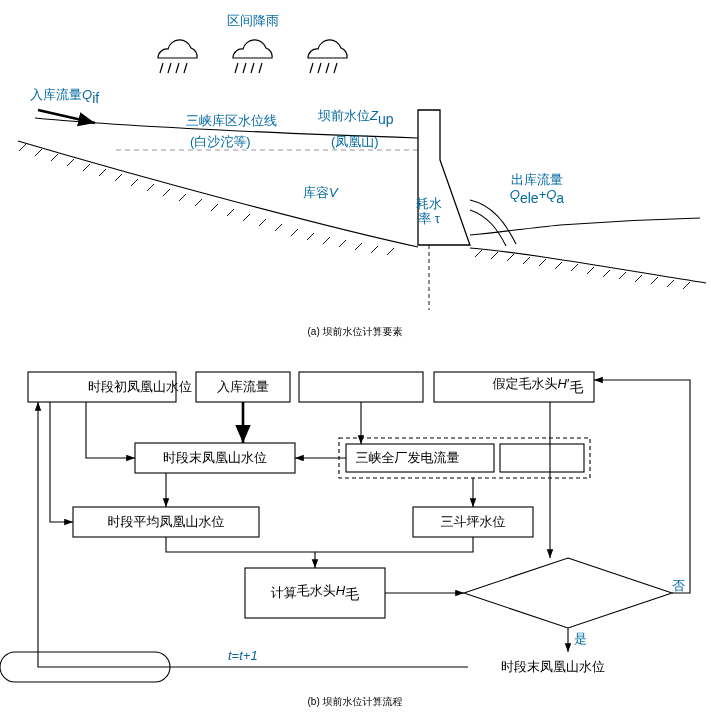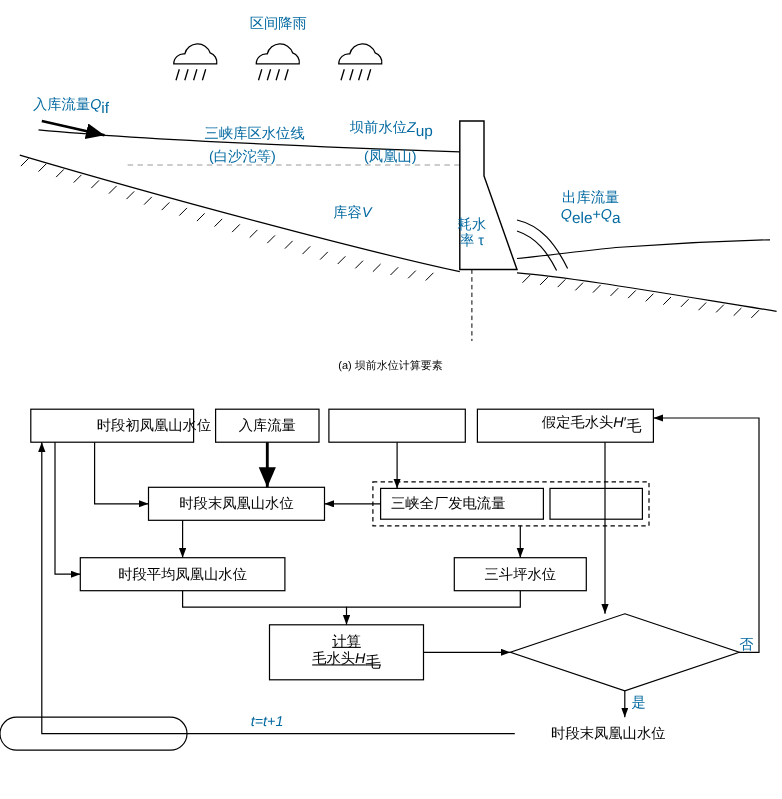--- a/index.html
+++ b/index.html
@@ -262,32 +262,35 @@
   </div>
   <div class="boxtext" style="left:346px;top:444px;width:123px;height:28px;text-align:right;">
     <span>三峡全厂发电流量</span>
   </div>
   <div class="boxtext" style="left:73px;top:507px;width:186px;height:30px;">
     <span>时段平均凤凰山水位</span>
   </div>
   <div class="boxtext" style="left:413px;top:507px;width:120px;height:30px;">
     <span>三斗坪水位</span>
   </div>
-  <div class="boxtext multiline" style="left:245px;top:568px;width:140px;height:50px;flex-direction:column;text-decoration:underline;">
+  <div class="boxtext multiline" style="left:245px;top:568px;width:140px;height:50px;flex-direction:row;">
     <div>计算</div>
     <div>毛水头<span class="ital">H</span><span class="sub">毛</span></div>
   </div>
   <div class="boxtext" style="left:468px;top:652px;width:170px;height:30px;">
     <span>时段末凤凰山水位</span>
   </div>
 
   <div class="lbl" style="left:672px;top:578px;">
     <span>否</span>
   </div>
   <div class="lbl" style="left:574px;top:631px;">
     <span>是</span>
   </div>
   <div class="lbl" style="left:228px;top:648px;">
     <span class="ital">t=t+1</span>
   </div>
 
+  <div class="cap" style="left:355px;top:695px;">
+    <span>(b) 坝前水位计算流程</span>
+  </div>
 
 </div>
 
 </body></html>

